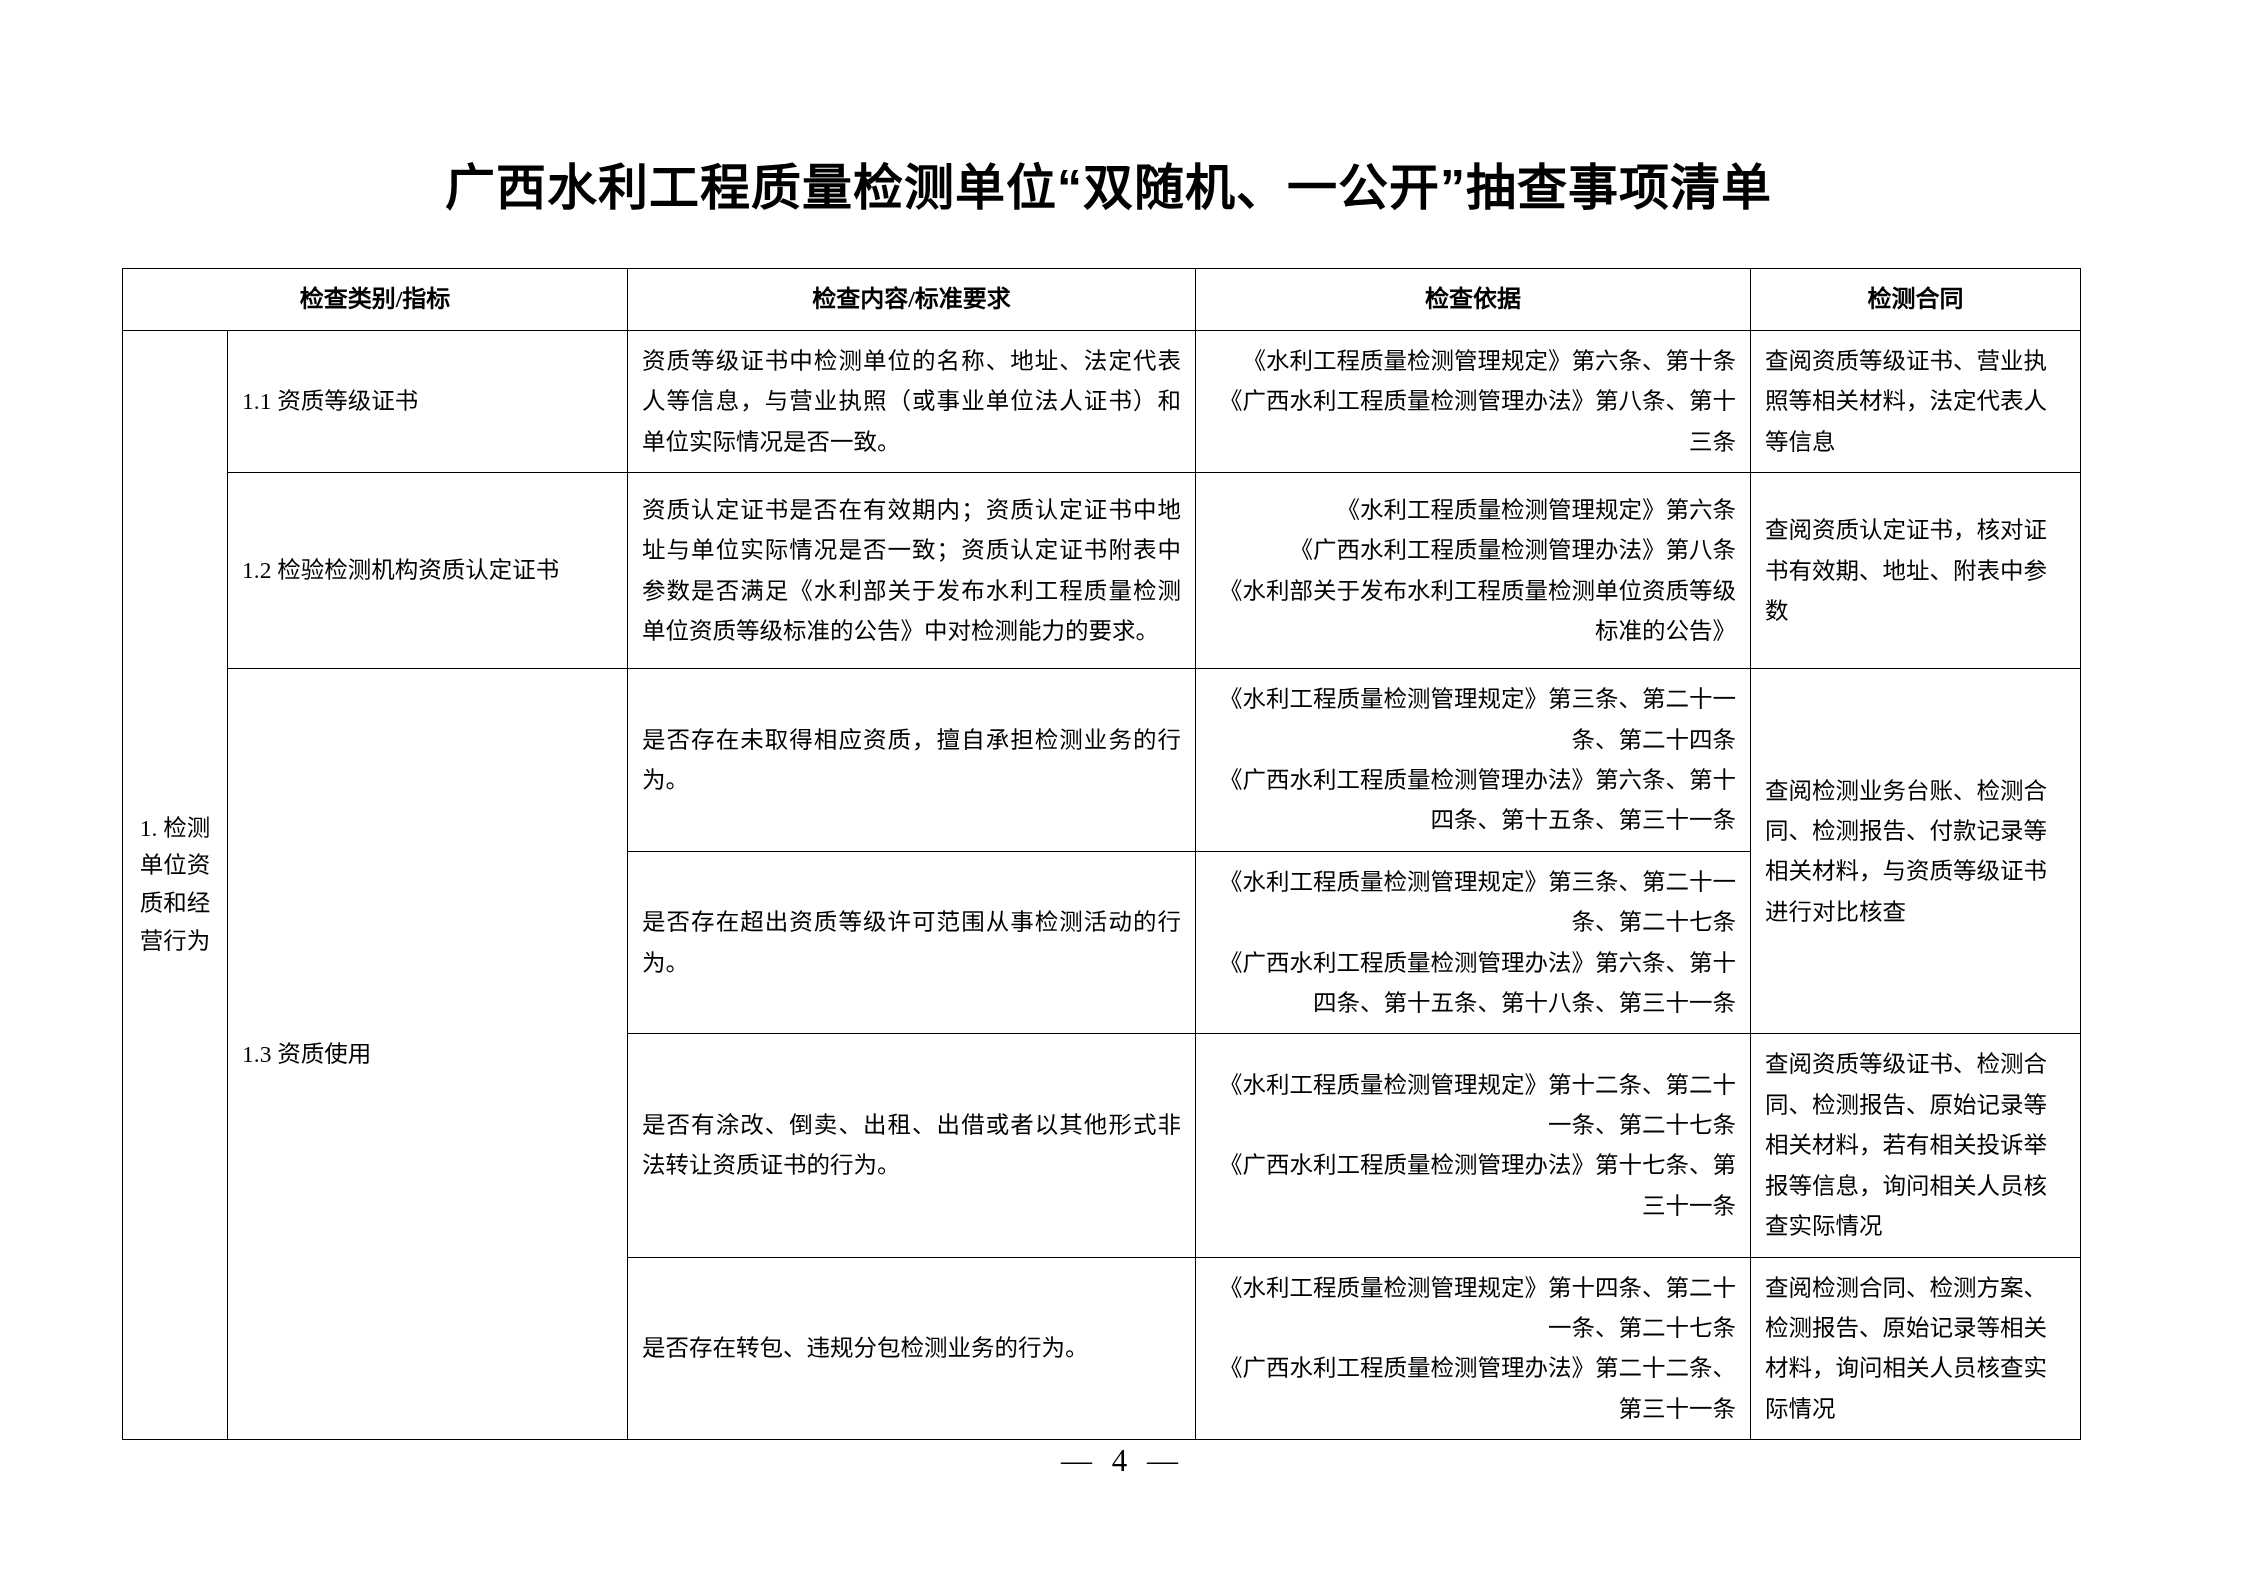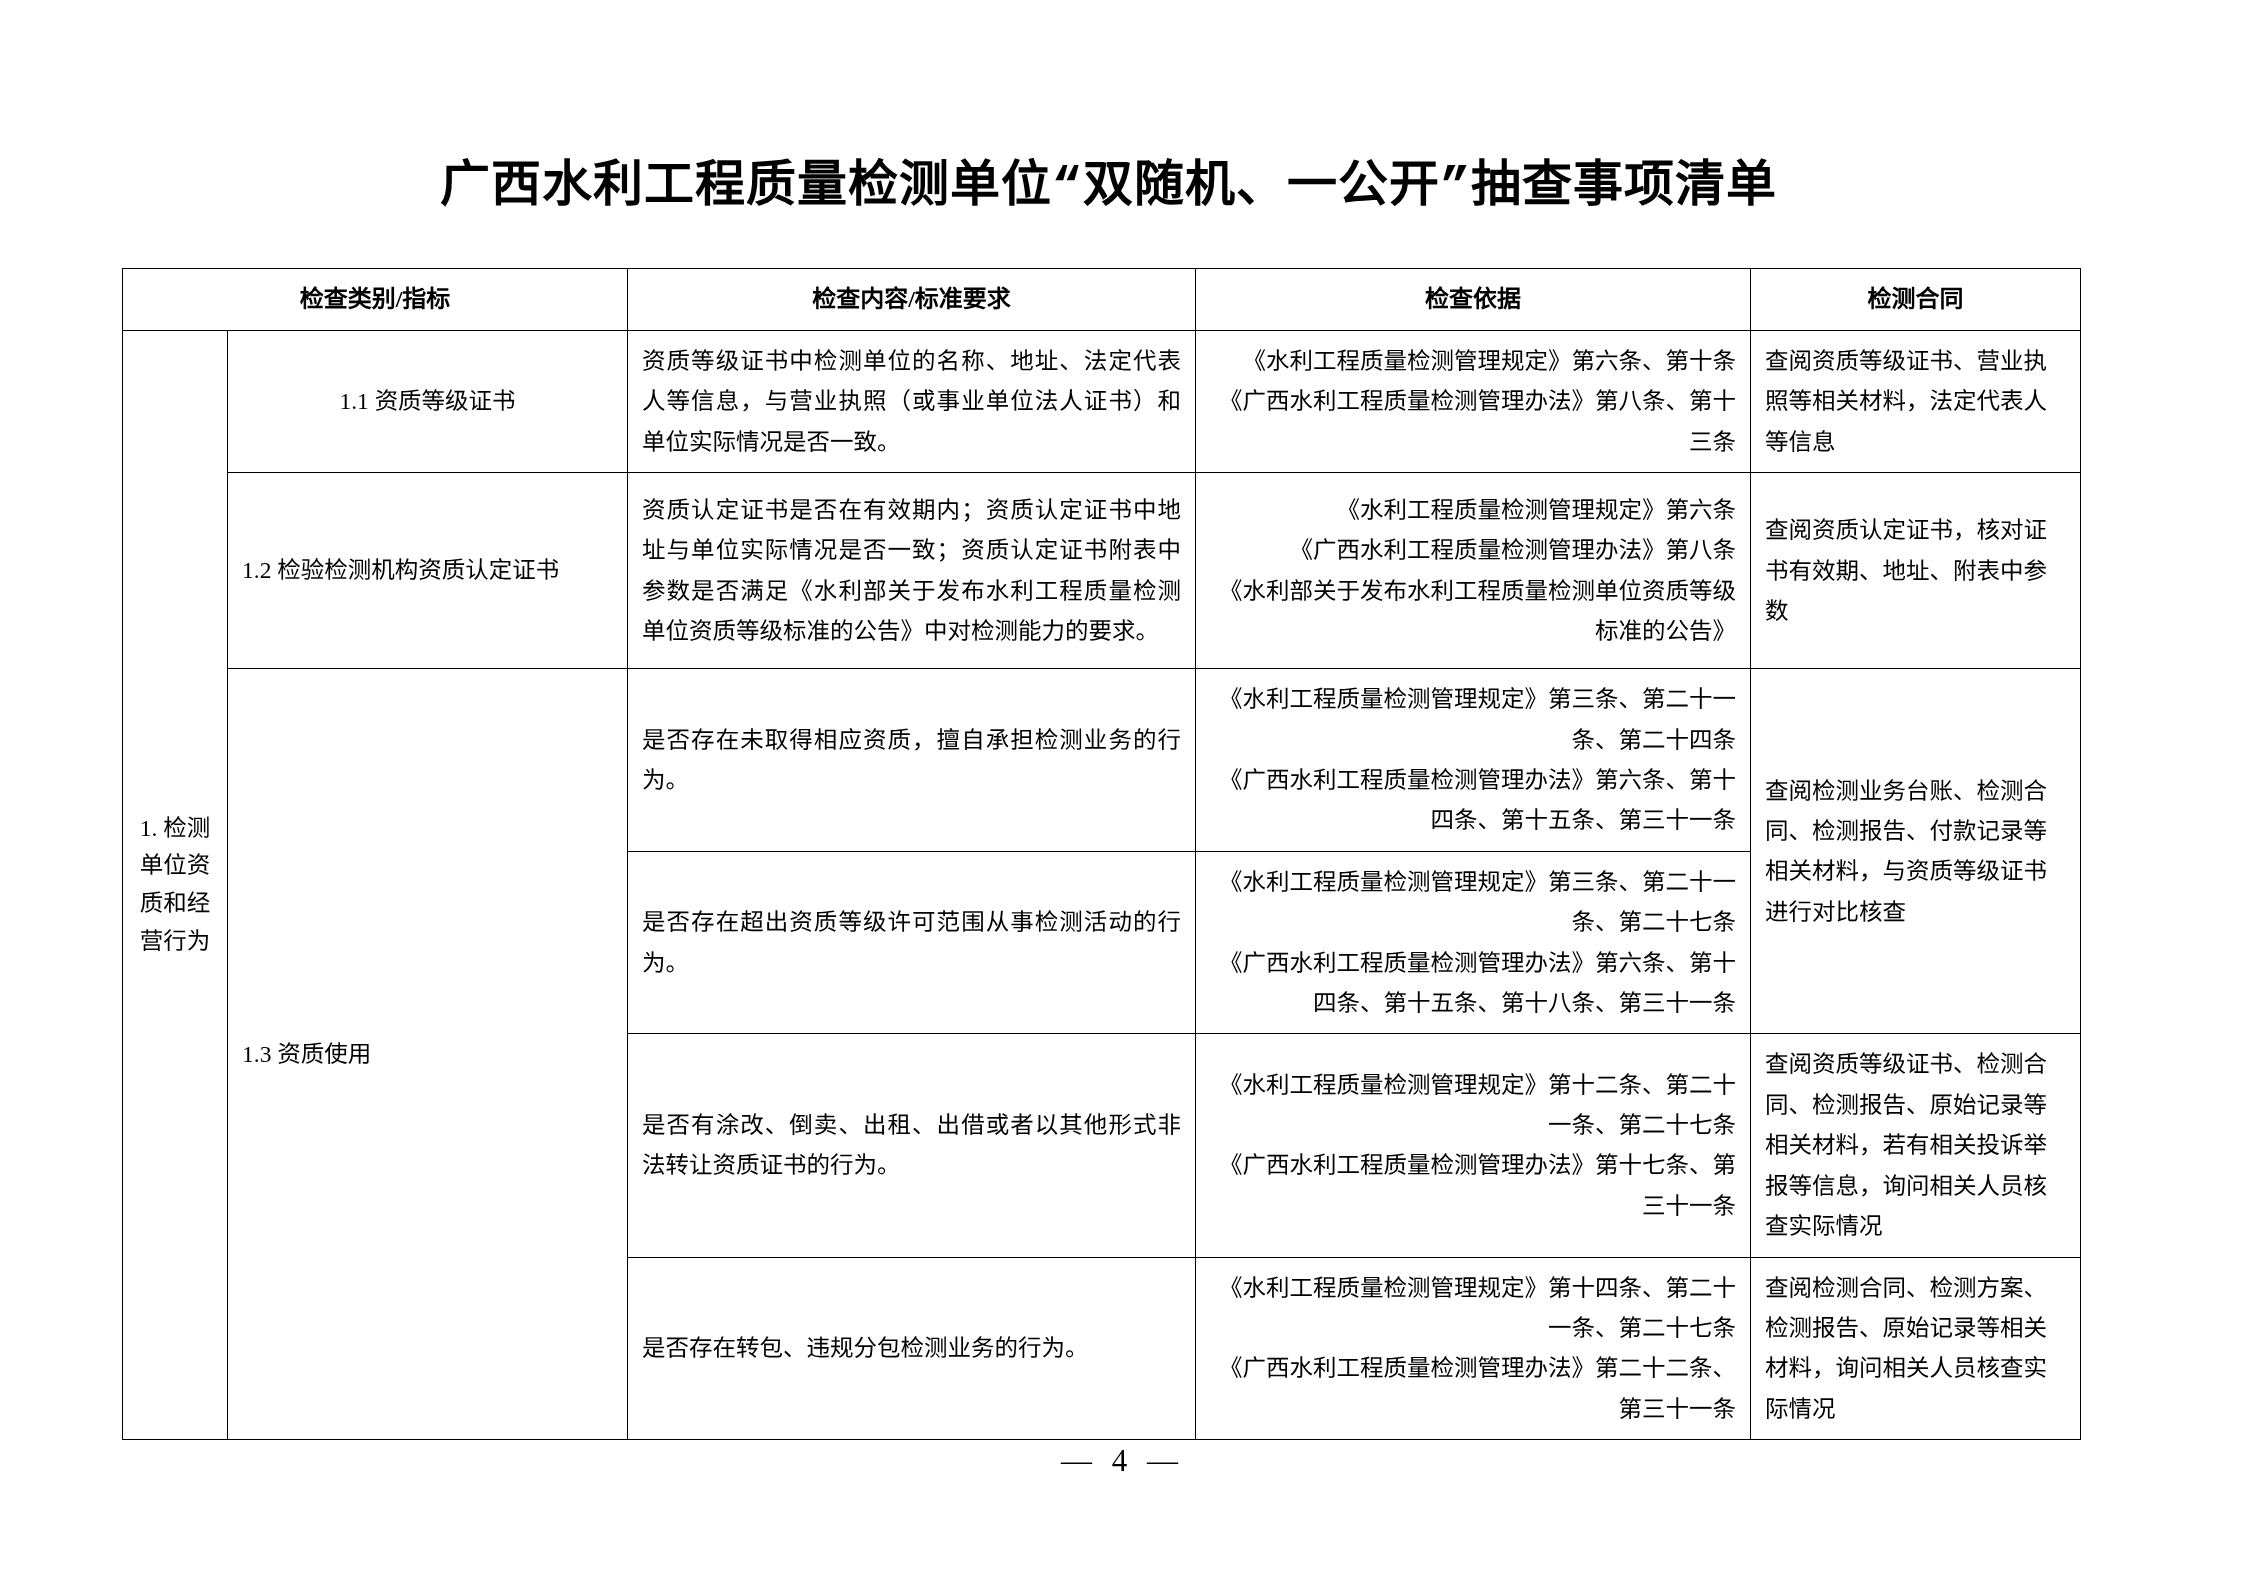--- a/index.html
+++ b/index.html
@@ -25,21 +25,21 @@
   .doc-title {
     position: absolute;
     top: 158px;
     left: 0;
     width: 2217px;
     text-align: center;
     font-size: 50px;
     font-weight: bold;
     letter-spacing: 1px;
     line-height: 1.2;
-    font-family: Liberation Mono, monospace;
+    font-family: Liberation Sans, sans-serif;
   }
   .table-wrap {
     position: absolute;
     top: 268px;
     left: 122px;
     width: 1958px;
   }
   table.checklist {
     border-collapse: collapse;
     width: 1958px;
@@ -131,21 +131,21 @@
         <tr>
           <th colspan="2">检查类别/指标</th>
           <th>检查内容/标准要求</th>
           <th>检查依据</th>
           <th>检测合同</th>
         </tr>
       </thead>
       <tbody>
         <tr>
           <td class="cat-cell" rowspan="6">1. 检测单位资质和经营行为</td>
-          <td class="ind-cell" style="height:134px;text-align:center;">1.1 资质等级证书</td>
+          <td class="ind-cell" style="height:134px;">1.1 资质等级证书</td>
           <td class="content-cell">资质等级证书中检测单位的名称、地址、法定代表人等信息，与营业执照（或事业单位法人证书）和单位实际情况是否一致。</td>
           <td class="basis-cell">《水利工程质量检测管理规定》第六条、第十条<br>《广西水利工程质量检测管理办法》第八条、第十三条</td>
           <td class="method-cell">查阅资质等级证书、营业执照等相关材料，法定代表人等信息</td>
         </tr>
 
         <tr>
           <td class="ind-cell" style="height:196px;">1.2 检验检测机构资质认定证书</td>
           <td class="content-cell">资质认定证书是否在有效期内；资质认定证书中地址与单位实际情况是否一致；资质认定证书附表中参数是否满足《水利部关于发布水利工程质量检测单位资质等级标准的公告》中对检测能力的要求。</td>
           <td class="basis-cell">《水利工程质量检测管理规定》第六条<br>《广西水利工程质量检测管理办法》第八条<br>《水利部关于发布水利工程质量检测单位资质等级标准的公告》</td>
           <td class="method-cell">查阅资质认定证书，核对证书有效期、地址、附表中参数</td>

